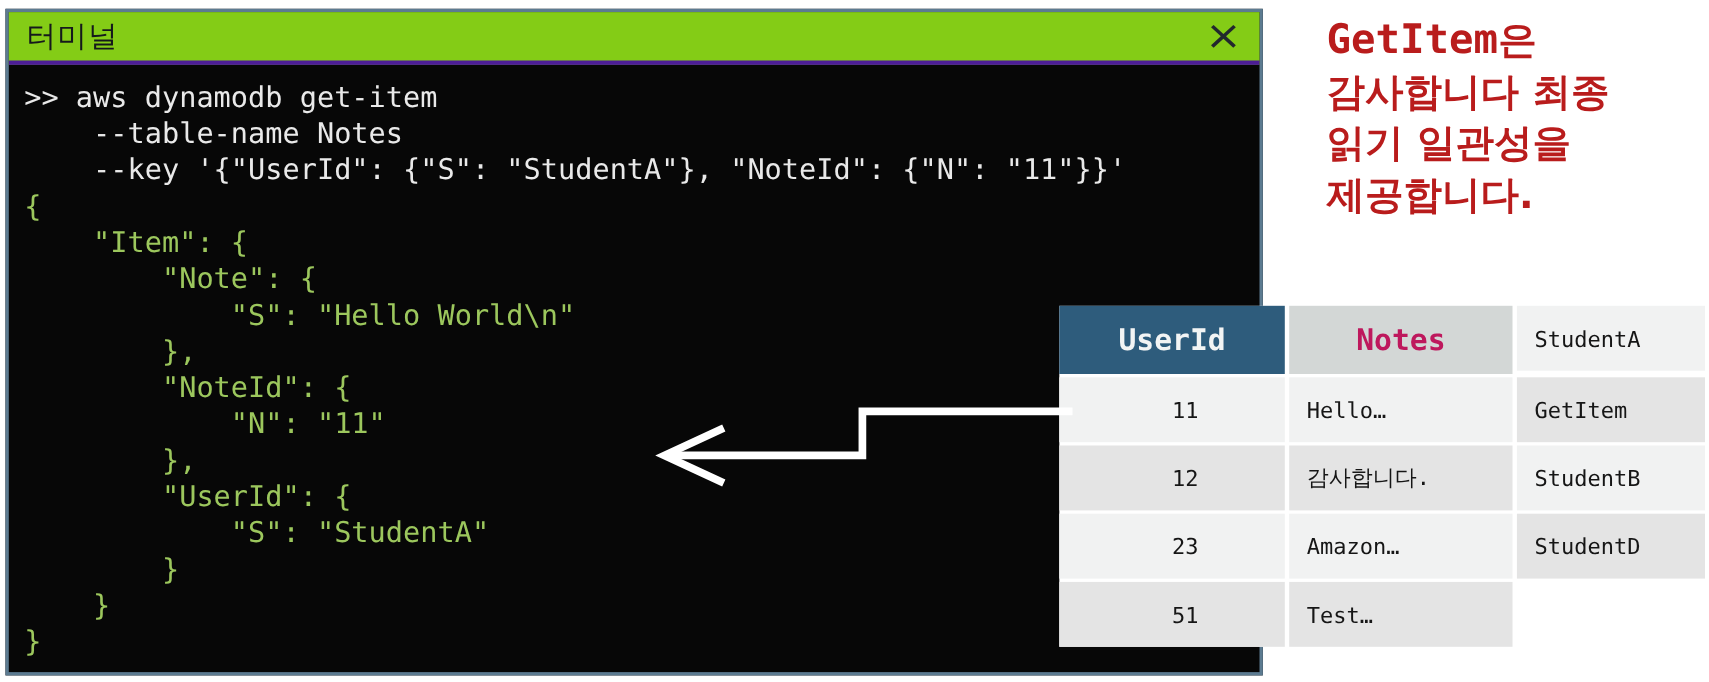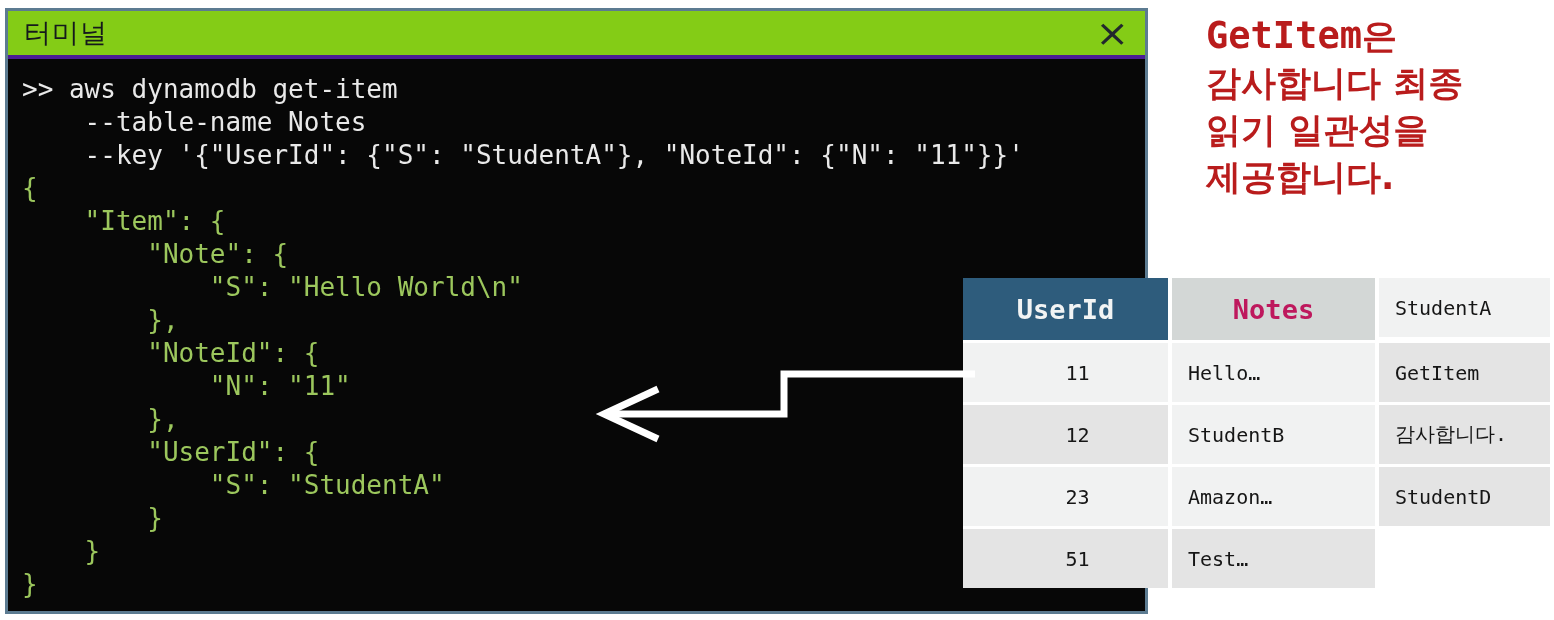--- a/index.html
+++ b/index.html
@@ -87,23 +87,23 @@
   <div class="notes-table">
     <div class="hcell h-userid">UserId</div>
     <div class="hcell h-notes">Notes</div>
 
     <div class="cell row-light col-left">StudentA</div>
     <div class="cell row-light col-center">11</div>
     <div class="cell row-light col-left">Hello…</div>
 
     <div class="cell row-dark col-left">GetItem</div>
     <div class="cell row-dark col-center">12</div>
+    <div class="cell row-dark col-left">감사합니다.</div>
+
     <div class="cell row-light col-left">StudentB</div>
-
-    <div class="cell row-dark col-left">감사합니다.</div>
     <div class="cell row-light col-center">23</div>
     <div class="cell row-light col-left">Amazon…</div>
 
     <div class="cell row-dark col-left">StudentD</div>
     <div class="cell row-dark col-center">51</div>
     <div class="cell row-dark col-left">Test…</div>
   </div>
 
   <svg class="arrow-svg" width="1554" height="620" viewBox="0 0 1554 620">
     <polyline points="975,374 784,374 784,414 606,414" fill="none" stroke="#ffffff" stroke-width="7"></polyline>

